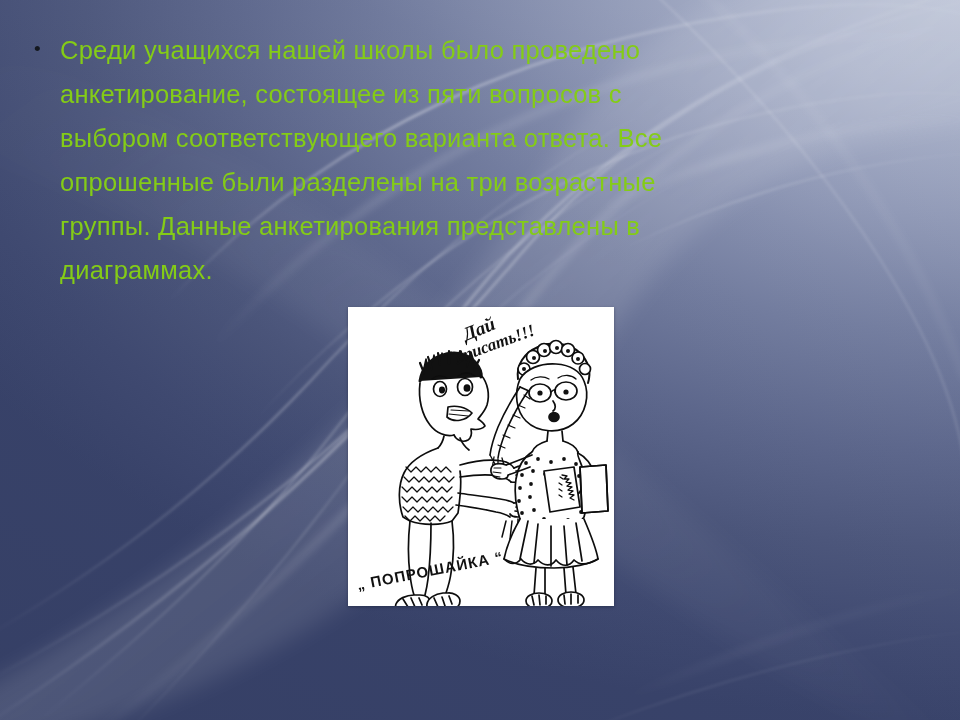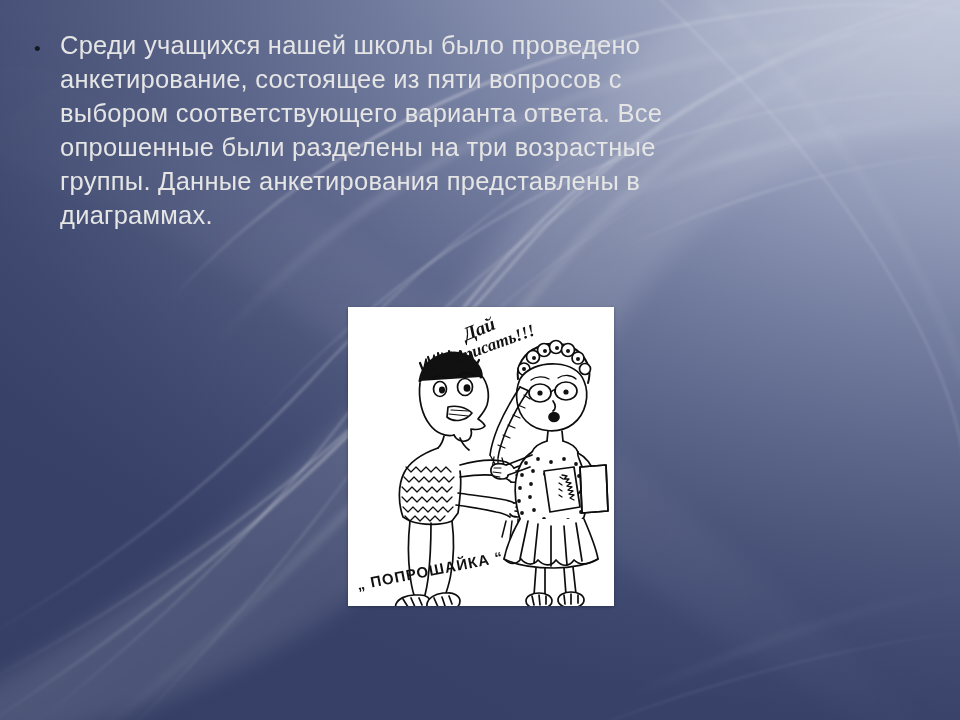--- a/index.html
+++ b/index.html
@@ -68,23 +68,23 @@
     flex: 0 0 auto;
     width: 26px;
     padding-top: 11px;
     color: #14181f;
     font-size: 19px;
     line-height: 1;
     text-align: left;
   }
   .bullet-text {
     flex: 1 1 auto;
-    color: #e5e5e5;
+    color: #84cc16;
     font-size: 25.5px;
-    line-height: 34px;
+    line-height: 44px;
     letter-spacing: 0.01em;
     white-space: pre-line;
   }
 
   
   .picture {
     position: absolute;
     left: 348px;
     top: 307px;
     width: 266px;

